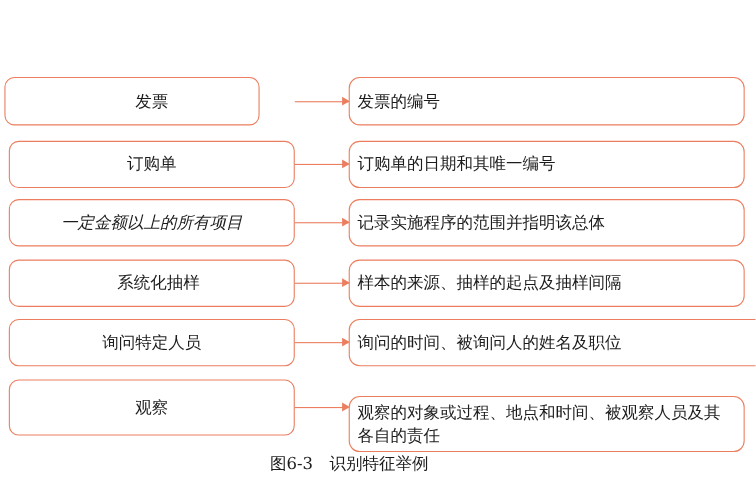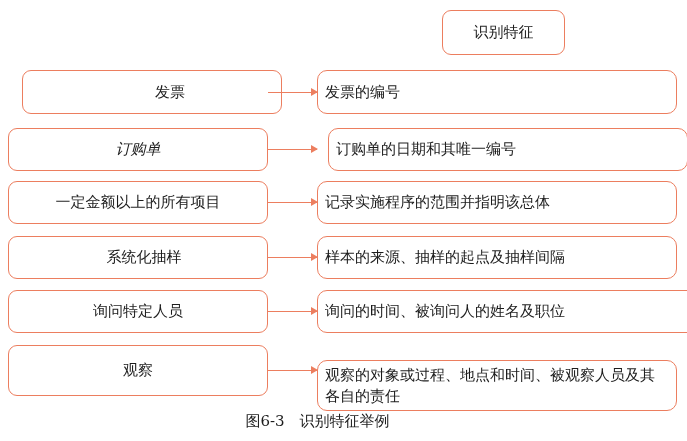--- a/index.html
+++ b/index.html
@@ -48,36 +48,35 @@
     width: 635px;
     text-align: center;
     font-size: 15px;
   }
 </style>
 </head>
 <body>
 
 <div class="canvas" style="--border-color: #ec7e5f; --text-color: #1c1c1c; --bg-color: #ffffff;">
 
-  <div class="box center" style="left:442px; top:10px; width:123px; height:45px;">识别特征</div>
 
   <div>
-    <div class="box center" style="left:22px; top:70px; width:260px; height:44px;padding-left:40px;">发票</div>
+    <div class="box center" style="left:4px; top:70px; width:232px; height:44px;padding-left:40px;">发票</div>
     <div class="arrow" style="left:268px; top:92px; width:49px;"></div>
     <div class="box left-align" style="left:317px; top:70px; width:360px; height:44px;">发票的编号</div>
   </div>
 
   <div>
-    <div class="box center" style="left:8px; top:128px; width:260px; height:43px;font-style:italic;">订购单</div>
+    <div class="box center" style="left:8px; top:128px; width:260px; height:43px;">订购单</div>
     <div class="arrow" style="left:268px; top:149px; width:49px;"></div>
-    <div class="box left-align" style="left:317px; top:128px; width:360px; height:43px;margin-left:11px;">订购单的日期和其唯一编号</div>
+    <div class="box left-align" style="left:317px; top:128px; width:360px; height:43px;">订购单的日期和其唯一编号</div>
   </div>
 
   <div>
-    <div class="box center" style="left:8px; top:181px; width:260px; height:43px;">一定金额以上的所有项目</div>
+    <div class="box center" style="left:8px; top:181px; width:260px; height:43px;font-style:italic;">一定金额以上的所有项目</div>
     <div class="arrow" style="left:268px; top:202px; width:49px;"></div>
     <div class="box left-align" style="left:317px; top:181px; width:360px; height:43px;">记录实施程序的范围并指明该总体</div>
   </div>
 
   <div>
     <div class="box center" style="left:8px; top:236px; width:260px; height:43px;padding-left:16px;">系统化抽样</div>
     <div class="arrow" style="left:268px; top:257px; width:49px;"></div>
     <div class="box left-align" style="left:317px; top:236px; width:360px; height:43px;">样本的来源、抽样的起点及抽样间隔</div>
   </div>
 

